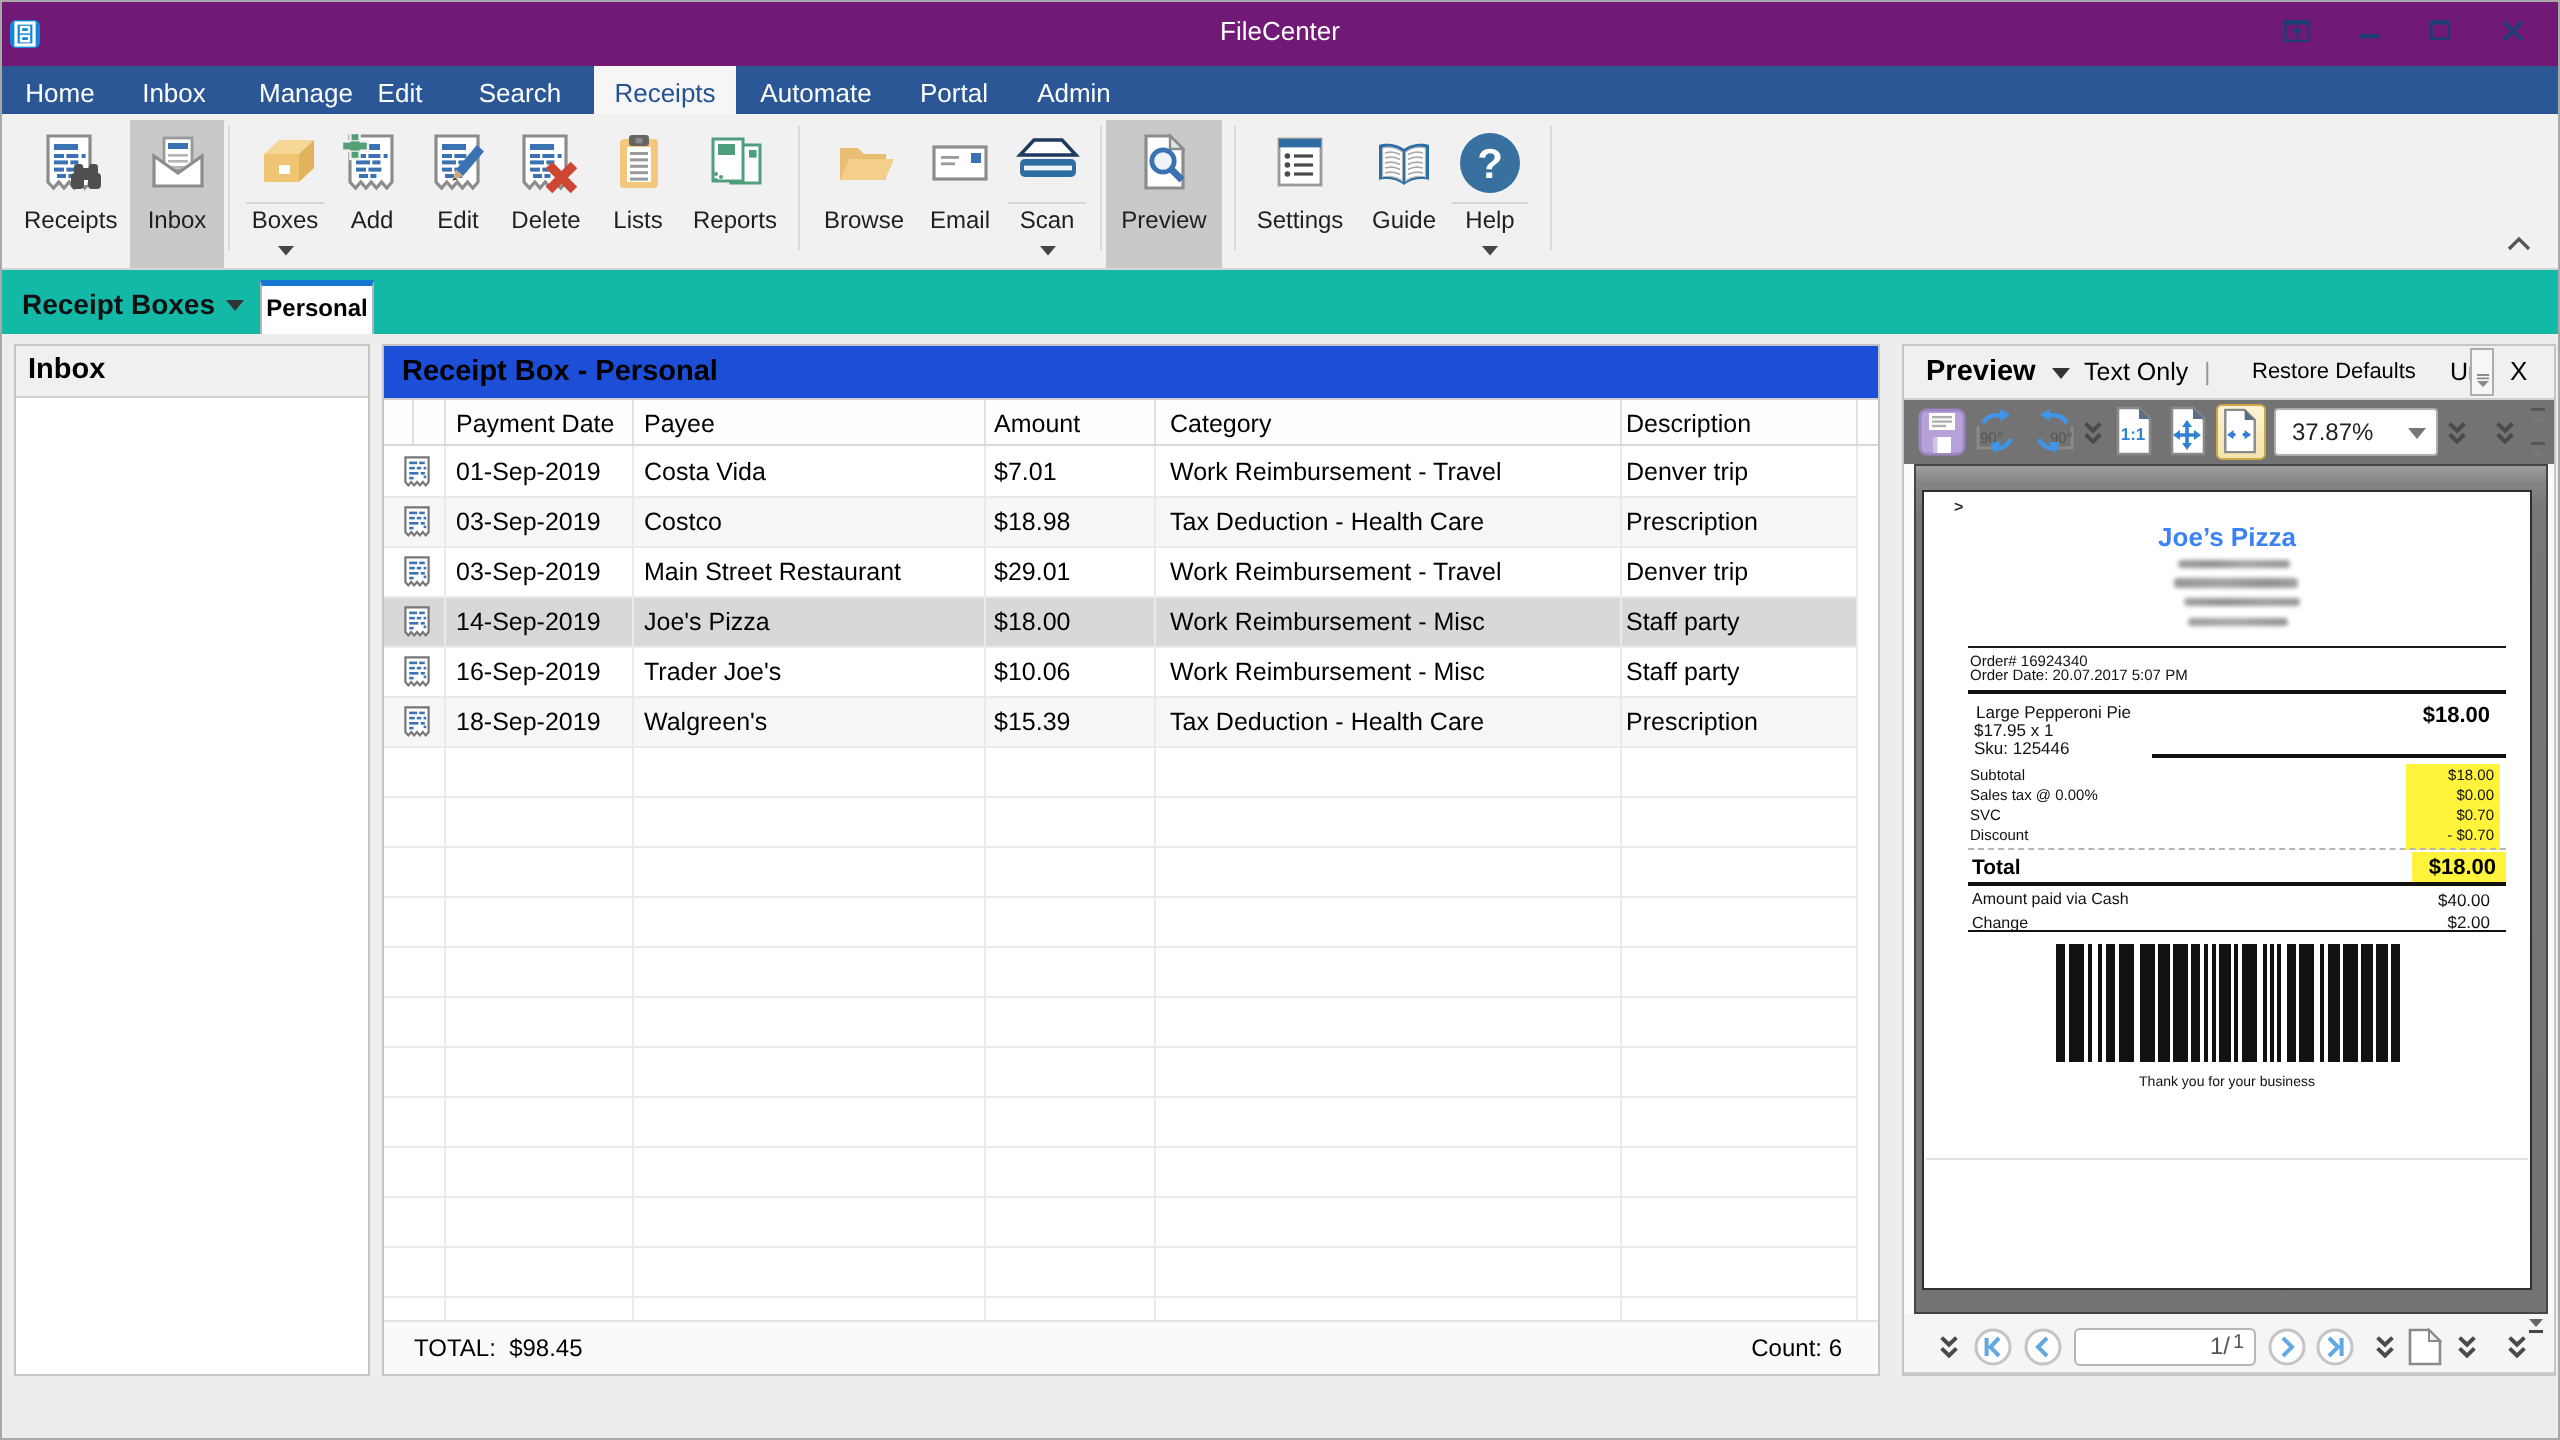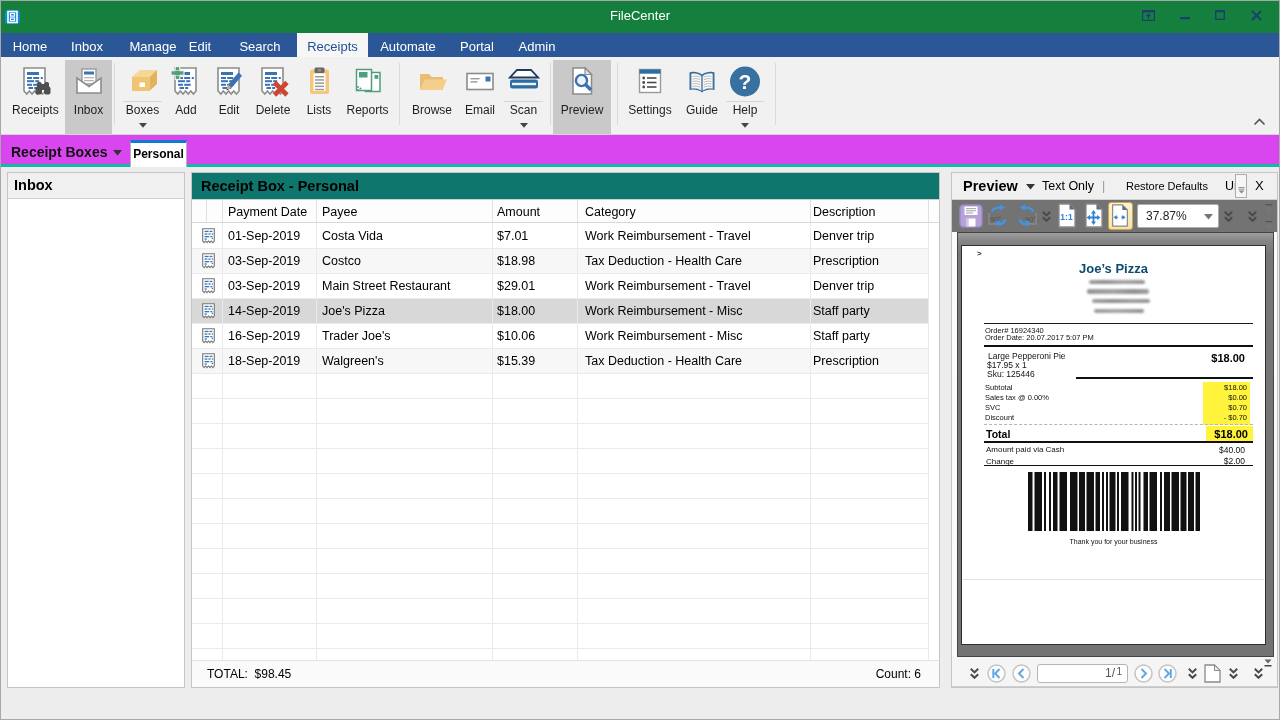--- a/index.html
+++ b/index.html
@@ -19,21 +19,21 @@
 </style>
 </head>
 <body>
 <div id="w">
 
 <div class="a" style="left:0;top:0;width:1280px;height:1px;background:#a8a8a8;z-index:99"></div>
 <div class="a" style="left:0;top:0;width:1px;height:720px;background:#a8a8a8;z-index:99"></div>
 <div class="a" style="left:1279px;top:0;width:1px;height:720px;background:#a8a8a8;z-index:99"></div>
 <div class="a" style="left:0;top:719px;width:1280px;height:1px;background:#a8a8a8;z-index:99"></div>
 
-<div class="a" style="left:0;top:0;width:1280px;height:33px;background:#15803d">
+<div class="a" style="left:0;top:0;width:1280px;height:33px;background:#701a75">
   <svg class="a" style="left:5px;top:9px" width="15" height="16" viewBox="0 0 15 16">
     <rect x="0" y="1" width="15" height="14" rx="3" fill="#1287d6"></rect>
     <rect x="3" y="2.5" width="9" height="11" fill="none" stroke="#fff" stroke-width="1.6"></rect>
     <rect x="5.5" y="4.5" width="4" height="2.6" fill="none" stroke="#fff" stroke-width="1.2"></rect>
     <rect x="5.5" y="9" width="4" height="2.6" fill="none" stroke="#fff" stroke-width="1.2"></rect>
   </svg>
   <div class="a" style="left:0;width:1280px;top:0;height:33px;line-height:31px;text-align:center;color:#fff;font-size:13px">FileCenter</div>
   <svg class="a" style="left:1142px;top:10px" width="13" height="11" viewBox="0 0 13 11">
         <rect x="0.6" y="0.6" width="11.8" height="9.8" fill="none" stroke="#1c3f70" stroke-width="1.2"></rect>
         <rect x="0.6" y="0.6" width="11.8" height="1.8" fill="#1c3f70"></rect>
@@ -266,21 +266,21 @@
         <svg class="a" style="left:50%;margin-left:-4px;bottom:6px" width="8" height="5" viewBox="0 0 8 5">
           <path d="M0 0h8l-4 4.8z" fill="#444"></path>
         </svg>
       </div>
 <div class="vsep" style="left:775px"></div>
 <svg class="a" style="left:1253px;top:60px" width="13" height="9" viewBox="0 0 13 9">
         <path d="M1.5 7.5 L6.5 2.5 L11.5 7.5" fill="none" stroke="#555" stroke-width="1.6"></path>
       </svg>
 </div>
 
-<div class="a" style="left:0;top:135px;width:1280px;height:32px;background:#d946ef;border-bottom:3px solid #14b8a6;box-sizing:border-box">
+<div class="a" style="left:0;top:135px;width:1280px;height:32px;background:#14b8a6;border-bottom:7px solid #14b8a6;box-sizing:border-box">
   <div class="a" style="left:11px;top:9px;font-size:14px;font-weight:bold;color:#111">Receipt Boxes</div>
   <svg class="a" style="left:113px;top:15px" width="9" height="6" viewBox="0 0 9 6">
         <path d="M0 0 h9 l-4.5 5.5z" fill="#333"></path>
       </svg>
   <div class="a" style="left:130px;top:5px;width:57px;height:27px;background:#fff;border:1px solid #b4b4b4;border-top:3px solid #1477d1;border-bottom:none;box-sizing:border-box;text-align:center;font-size:12px;font-weight:bold;line-height:22px">Personal</div>
 </div>
 
 <div class="a" style="left:7px;top:172px;width:178px;height:516px;background:#fff;border:1px solid #c5c5c5;box-sizing:border-box">
   <div class="a" style="left:0;top:0;width:176px;height:26px;background:#f0f0f0;border-bottom:1px solid #d2d2d2;box-sizing:border-box;line-height:25px;font-size:14.5px;font-weight:bold;padding-left:6px">Inbox</div>
 </div>
@@ -297,21 +297,21 @@
               <rect x="6.4" y="5.4" width="2.2" height="1.3"></rect>
               <rect x="9.8" y="5.4" width="1.3" height="1.3"></rect>
               <rect x="2.6" y="8" width="4.6" height="1.3"></rect>
               <rect x="8.4" y="8" width="2" height="1.3"></rect>
               <rect x="2.6" y="10.4" width="2.2" height="1.3"></rect>
               <rect x="9.8" y="9.8" width="1.3" height="1.3"></rect>
             </g>
           </g>
 </defs>
       </svg>
-<div class="a" style="left:0;top:0;width:747px;height:27px;background:#0f766e;border-bottom:1px solid #d0d0d0;box-sizing:border-box;line-height:26px;font-size:14.5px;font-weight:bold;padding-left:9px">Receipt Box - Personal</div>
+<div class="a" style="left:0;top:0;width:747px;height:27px;background:#1d4ed8;border-bottom:1px solid #d0d0d0;box-sizing:border-box;line-height:26px;font-size:14.5px;font-weight:bold;padding-left:9px">Receipt Box - Personal</div>
 
 <div class="a" style="left:0;top:27px;width:747px;height:23px;background:#fdfdfd;border-bottom:1px solid #d8d8d8;box-sizing:border-box">
 <div class="gl" style="left:14px;top:0;width:1px;height:22px;background:#e0e0e0"></div>
 <div class="gl" style="left:30px;top:0;width:1px;height:22px;background:#e0e0e0"></div>
 <div class="gl" style="left:124px;top:0;width:1px;height:22px;background:#e0e0e0"></div>
 <div class="gl" style="left:300px;top:0;width:1px;height:22px;background:#e0e0e0"></div>
 <div class="gl" style="left:385px;top:0;width:1px;height:22px;background:#e0e0e0"></div>
 <div class="gl" style="left:618px;top:0;width:1px;height:22px;background:#e0e0e0"></div>
 <div class="gl" style="left:736px;top:0;width:1px;height:22px;background:#e0e0e0"></div>
 <div class="hcell" style="left:36px;top:0">Payment Date</div>
@@ -503,21 +503,21 @@
         </svg>
  <svg class="a" style="left:313px;top:21px" width="8" height="8" viewBox="0 0 8 8">
           <rect x="0.5" y="0" width="7" height="1.4" fill="#555"></rect>
           <polygon points="4,2.5 7.5,7 0.5,7" fill="#777"></polygon>
         </svg>
 </div>
 
 <div class="a" style="left:5px;top:59px;width:317px;height:425px;background:linear-gradient(180deg,#9e9e9e 0,#858585 8px,#777 22px,#737373 100%);border:1px solid #454545;box-sizing:border-box">
  <div class="a" id="page" style="left:3px;top:12px;width:305px;height:400px;background:#fff;border:1px solid #2e2e2e;box-sizing:border-box">
   <div class="a" style="left:15px;top:3px;font-size:8px;font-weight:bold;color:#333">&gt;</div>
-  <div class="a" style="left:0;top:15px;width:100%;text-align:center;font-size:13px;font-weight:bold;color:#0c4a6e">Joe’s Pizza</div>
+  <div class="a" style="left:0;top:15px;width:100%;text-align:center;font-size:13px;font-weight:bold;color:#3b82f6">Joe’s Pizza</div>
   <div class="a" style="left:127px;top:33.5px;width:56px;height:4.6px;background:linear-gradient(90deg,#9c9c9c,#8f8f8f 30%,#a5a5a5 60%,#949494);border-radius:2px;filter:blur(1.1px)"></div>
   <div class="a" style="left:125px;top:43px;width:62px;height:4.8px;background:linear-gradient(90deg,#959595,#a3a3a3 40%,#909090 75%,#a0a0a0);border-radius:2px;filter:blur(1.1px)"></div>
   <div class="a" style="left:130px;top:52.5px;width:58px;height:4.8px;background:linear-gradient(90deg,#a0a0a0,#8f8f8f 35%,#9f9f9f 70%,#959595);border-radius:2px;filter:blur(1.1px)"></div>
   <div class="a" style="left:132px;top:62.5px;width:50px;height:4.6px;background:linear-gradient(90deg,#9a9a9a,#a8a8a8 45%,#929292);border-radius:2px;filter:blur(1.1px)"></div>
   <div class="a" style="left:22px;top:76.5px;width:269px;height:1.5px;background:#1a1a1a"></div>
   <div class="rl" style="left:23px;top:80px">Order# 16924340</div>
   <div class="rl" style="left:23px;top:87px">Order Date: 20.07.2017 5:07 PM</div>
   <div class="a" style="left:22px;top:99px;width:269px;height:2.2px;background:#111"></div>
   <div class="rl" style="left:26px;top:104.5px;font-size:8.5px">Large Pepperoni Pie</div>
   <div class="a" style="right:20px;top:106px;font-size:11px;font-weight:bold">$18.00</div>

